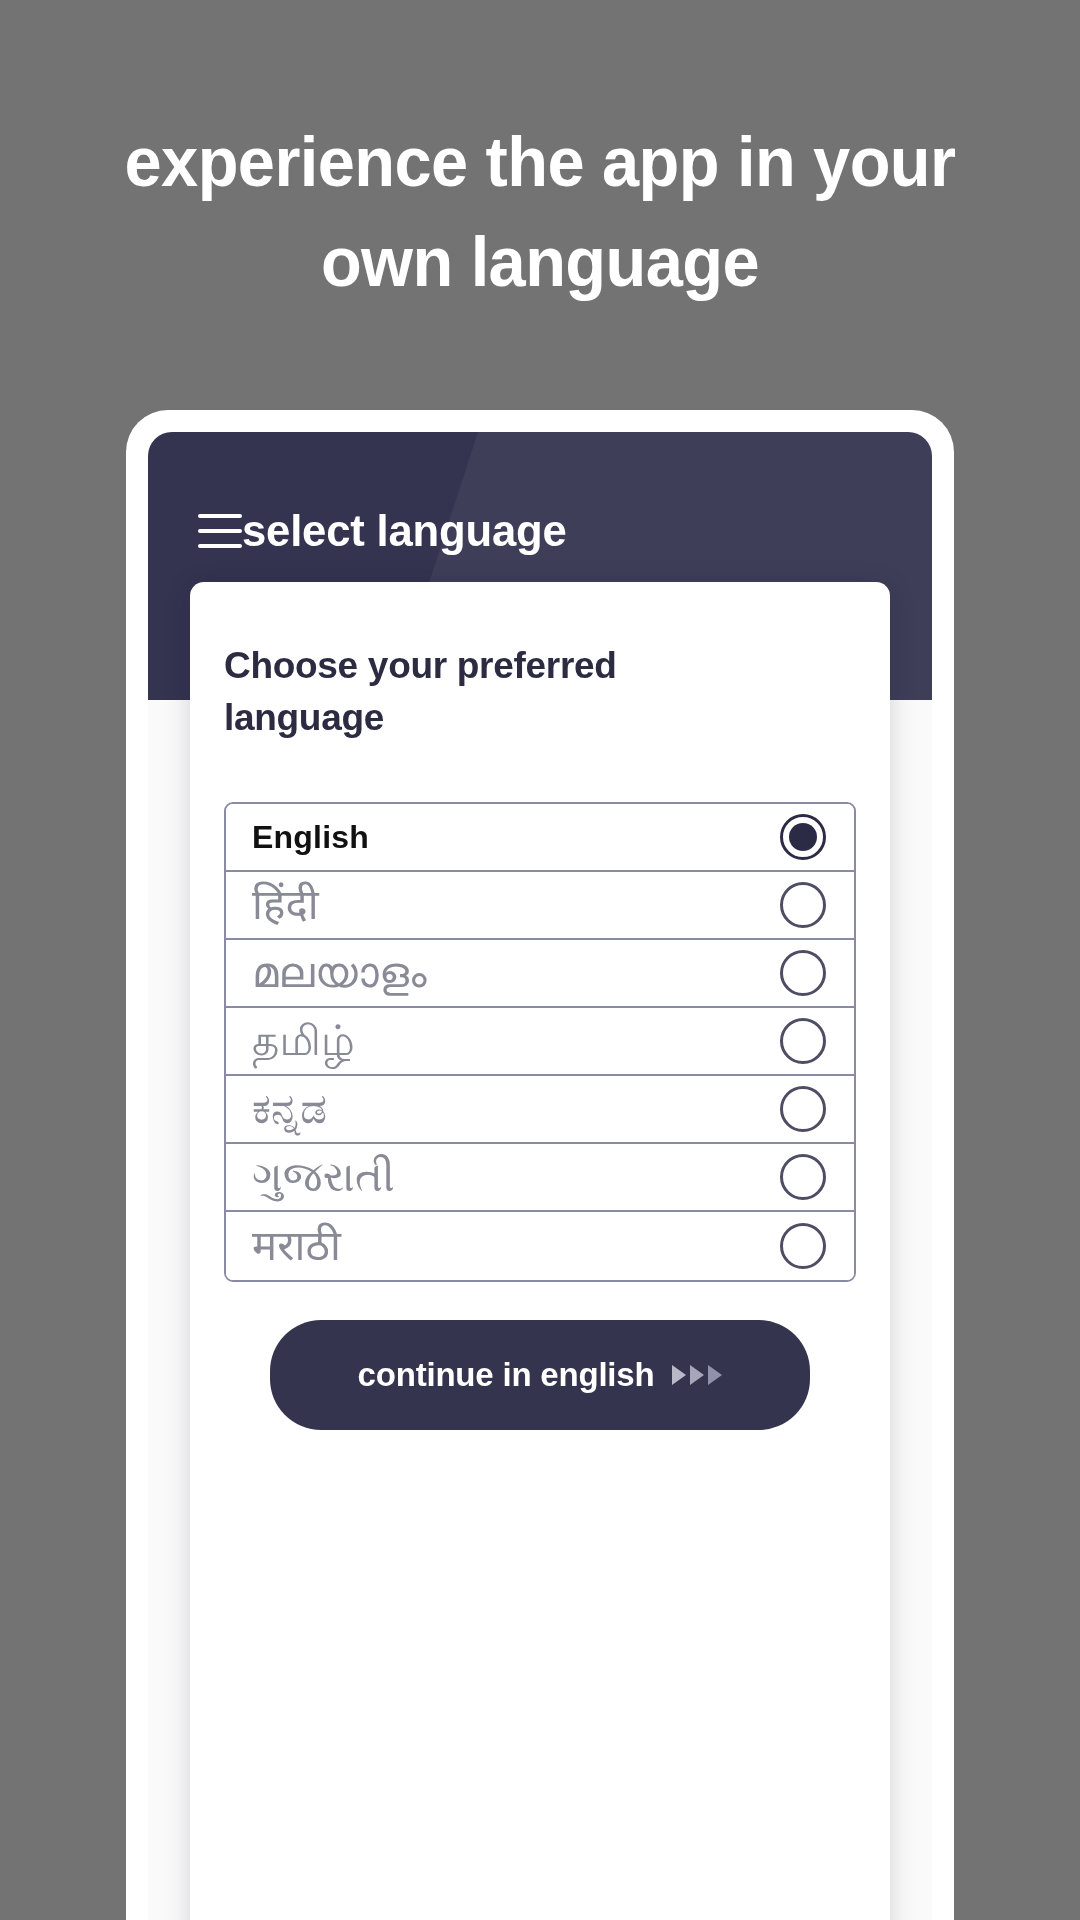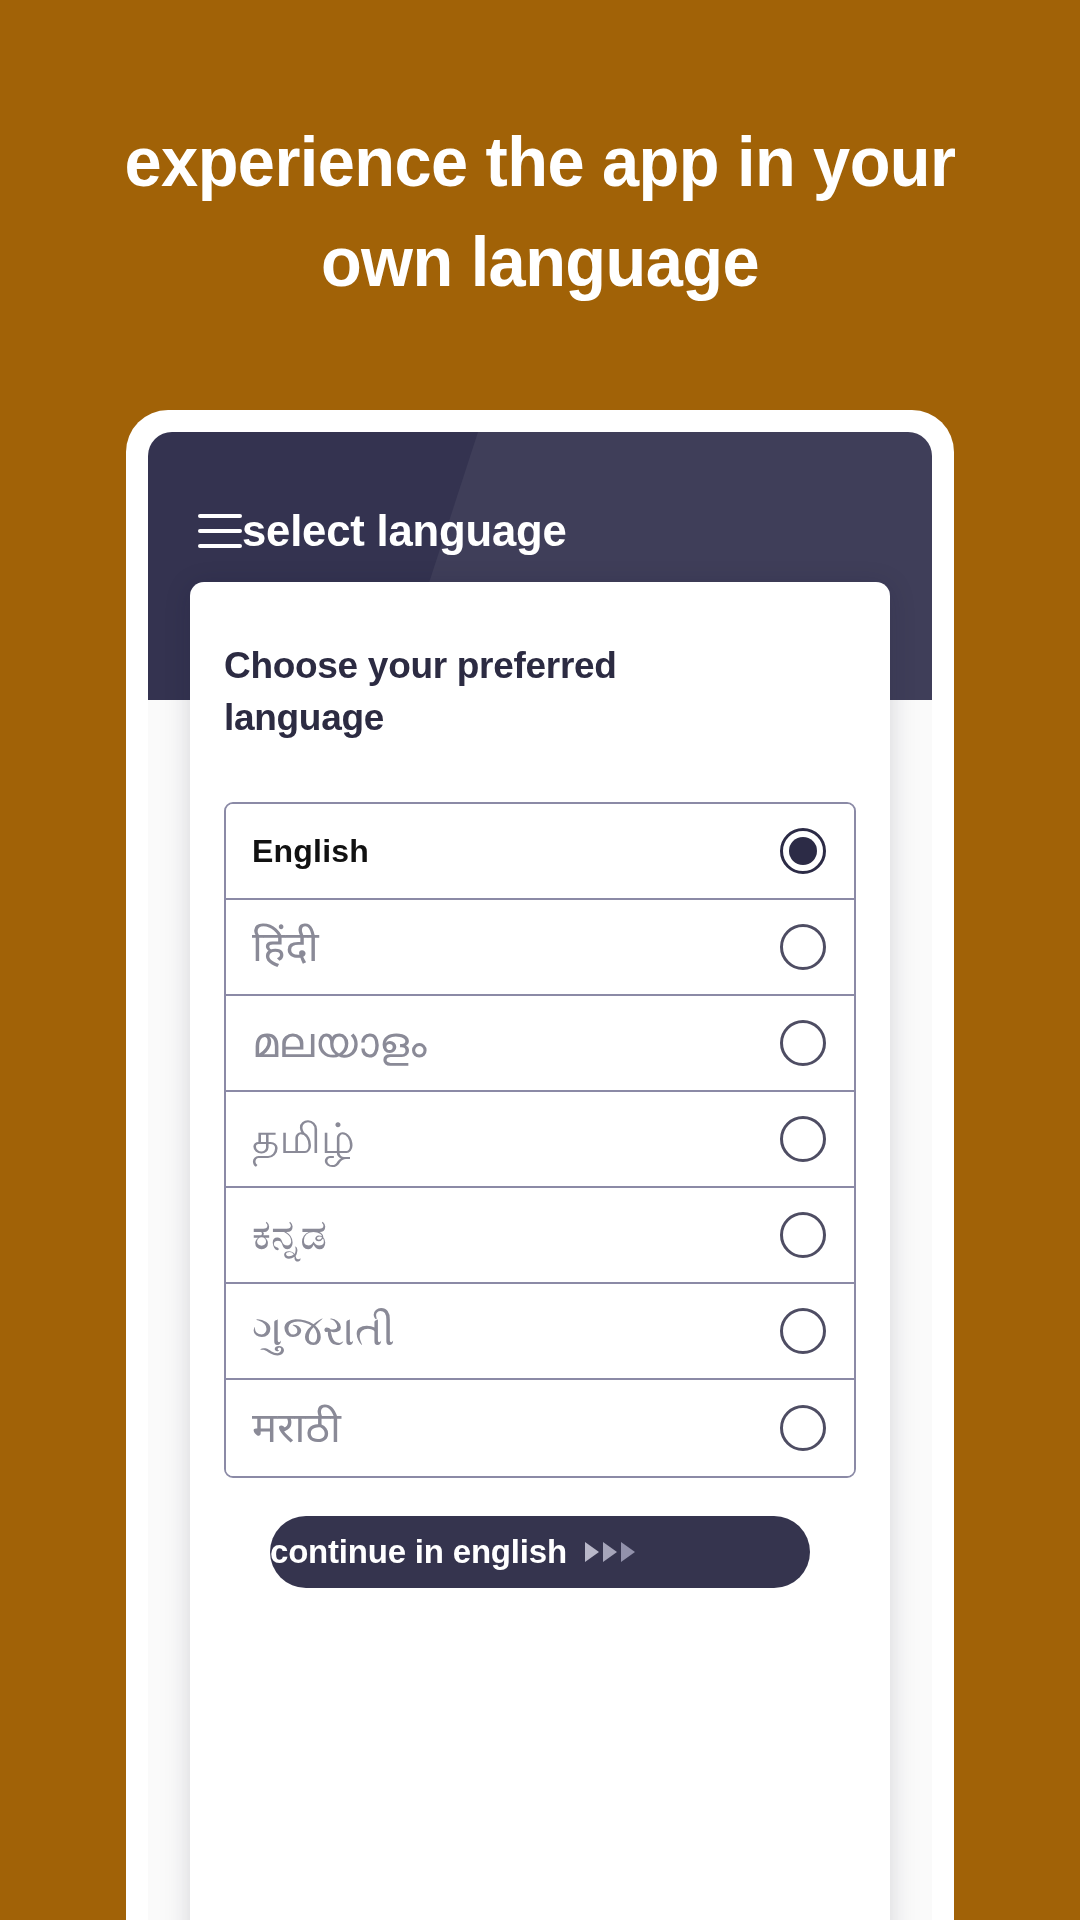--- a/index.html
+++ b/index.html
@@ -12,21 +12,21 @@
 
   body {
     font-family: "Liberation Sans", "DejaVu Sans", sans-serif;
     background: #313049;
   }
 
   .screen {
     position: relative;
     width: 1080px;
     height: 1920px;
-    background: #a16207;
+    background: #737373;
     overflow: hidden;
     padding-left: 25px;
   }
 
   
   .headline {
     position: absolute;
     top: 112px;
     left: 60px;
     width: 960px;
@@ -143,21 +143,21 @@
     border: 2px solid #8b8aa6;
     border-radius: 9px;
     overflow: hidden;
     background: #ffffff;
   }
 
   .lang-row {
     display: flex;
     align-items: center;
     justify-content: space-between;
-    height: 96px;
+    height: 68px;
     padding: 0 28px 0 26px;
     border-bottom: 2px solid #8b8aa6;
     background: #ffffff;
   }
   .lang-row:last-child { border-bottom: none; }
 
   .lang-label {
     font-size: 42px;
     color: #8a8a97;
     line-height: 1;
@@ -196,27 +196,28 @@
 
   
   .continue-wrap {
     margin-top: 38px;
     display: flex;
     justify-content: center;
   }
 
   .continue-btn {
     width: 540px;
-    height: 72px;
+    height: 110px;
     background: #35344e;
     border: none;
     border-radius: 51px;
     color: #ffffff;
     display: flex;
     align-items: center;
+    justify-content: center;
     gap: 18px;
     cursor: pointer;
   }
 
   .continue-label {
     font-size: 33px;
     font-weight: bold;
     letter-spacing: -0.2px;
   }
 

